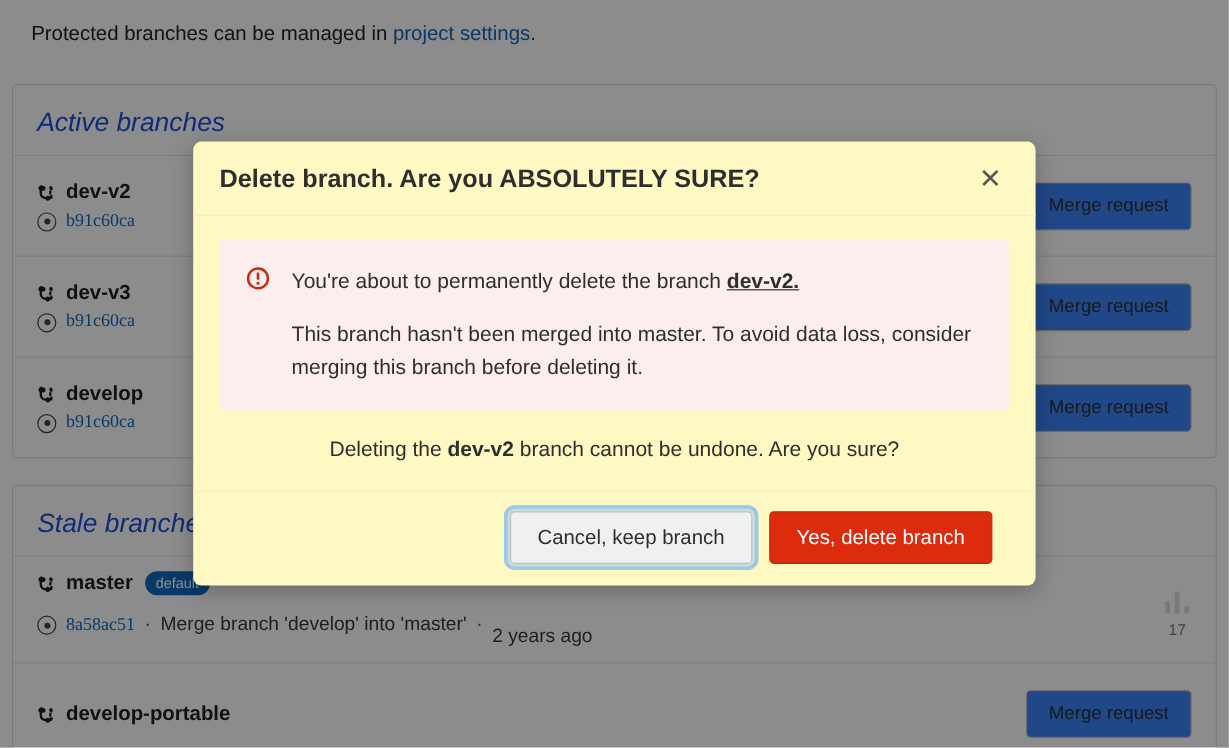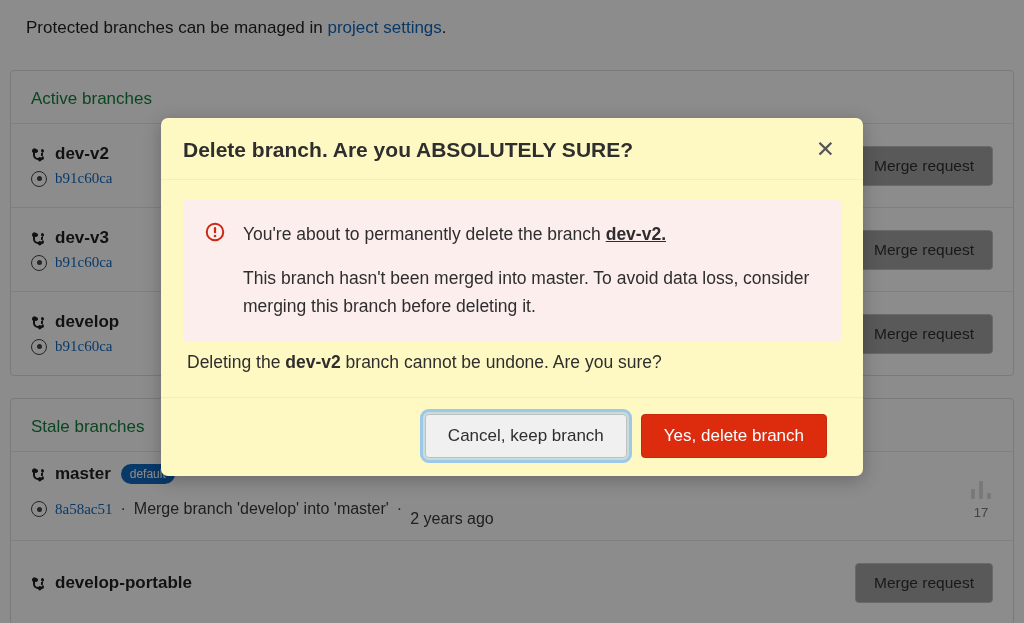--- a/index.html
+++ b/index.html
@@ -22,23 +22,24 @@
       font-weight: 500;
     }
     .settings-notice a { color: #1068bf; text-decoration: none; }
     .panel {
       border: 1px solid #dfdfe1;
       border-radius: 4px;
       margin-top: 22px;
       background: #fff;
     }
     .panel-heading {
-      font-size: 17px;
-      color: #15803d;
+      font-size: 22px;
+      color: #1d4ed8;
       padding: 18px 20px 14px;
+      font-style: italic;
     }
     .branch-row {
       display: flex;
       align-items: center;
       justify-content: space-between;
       border-top: 1px solid #e7e7e9;
       padding: 12px 20px;
       min-height: 84px;
     }
     .branch-left {}
@@ -92,21 +93,21 @@
     .commit-msg { color: #3a3a3a; }
     .commit-time { color: #3a3a3a; margin-top: 20px; }
     .dot-sep { color: #444; }
     .branch-right {
       display: flex;
       align-items: center;
       gap: 10px;
     }
     .btn {
       border: 1px solid #bfbfc1;
-      background: #a3a3a3;
+      background: #3b82f6;
       color: #2e2e2e;
       font-size: 15.5px;
       padding: 10px 18px;
       border-radius: 4px;
       cursor: pointer;
     }
     .bars-graph {
       width: 24px; height: 30px;
       position: relative;
     }
@@ -172,22 +173,23 @@
     }
     .warn-text {
       color: #2e2e2e;
       font-size: 17.5px;
       line-height: 1.6;
     }
     .warn-text .line1 { margin-bottom: 16px; }
     .warn-text strong { font-weight: 700; text-decoration: underline; }
     .confirm-text {
       font-size: 17.5px;
-      padding: 10px 4px 18px 4px;
-      color: #2e2e2e;
+      padding: 22px 4px 18px 4px;
+      color: #2e2e2e;
+      text-align: center;
     }
     .modal-footer {
       border-top: 1px solid #eaeaec;
       padding: 16px 36px 18px;
       display: flex;
       justify-content: flex-end;
       gap: 14px;
     }
     .btn-cancel {
       border: 1px solid #c0c0c2;

